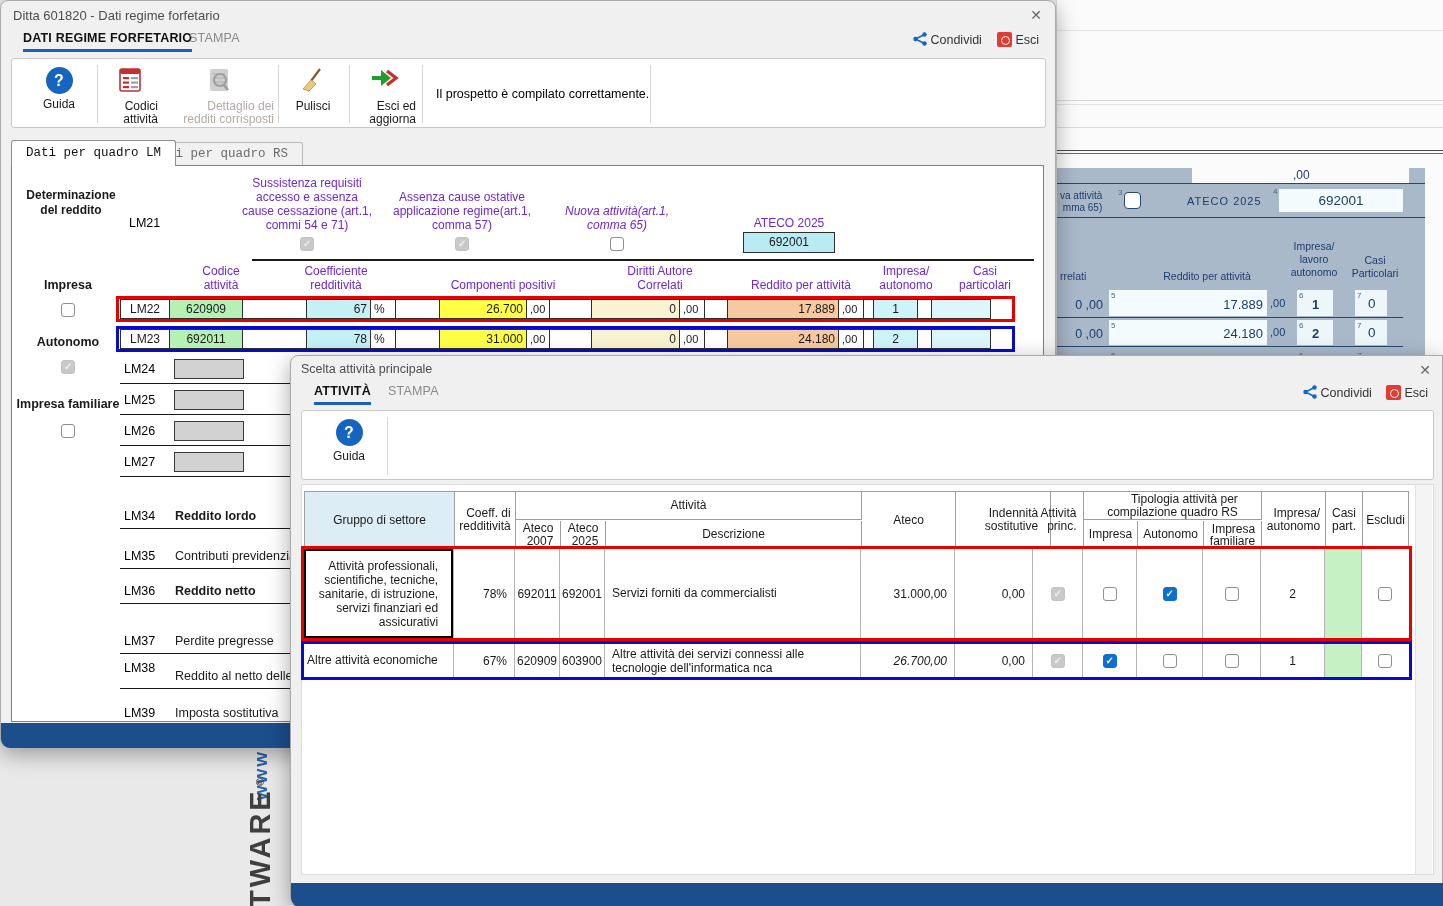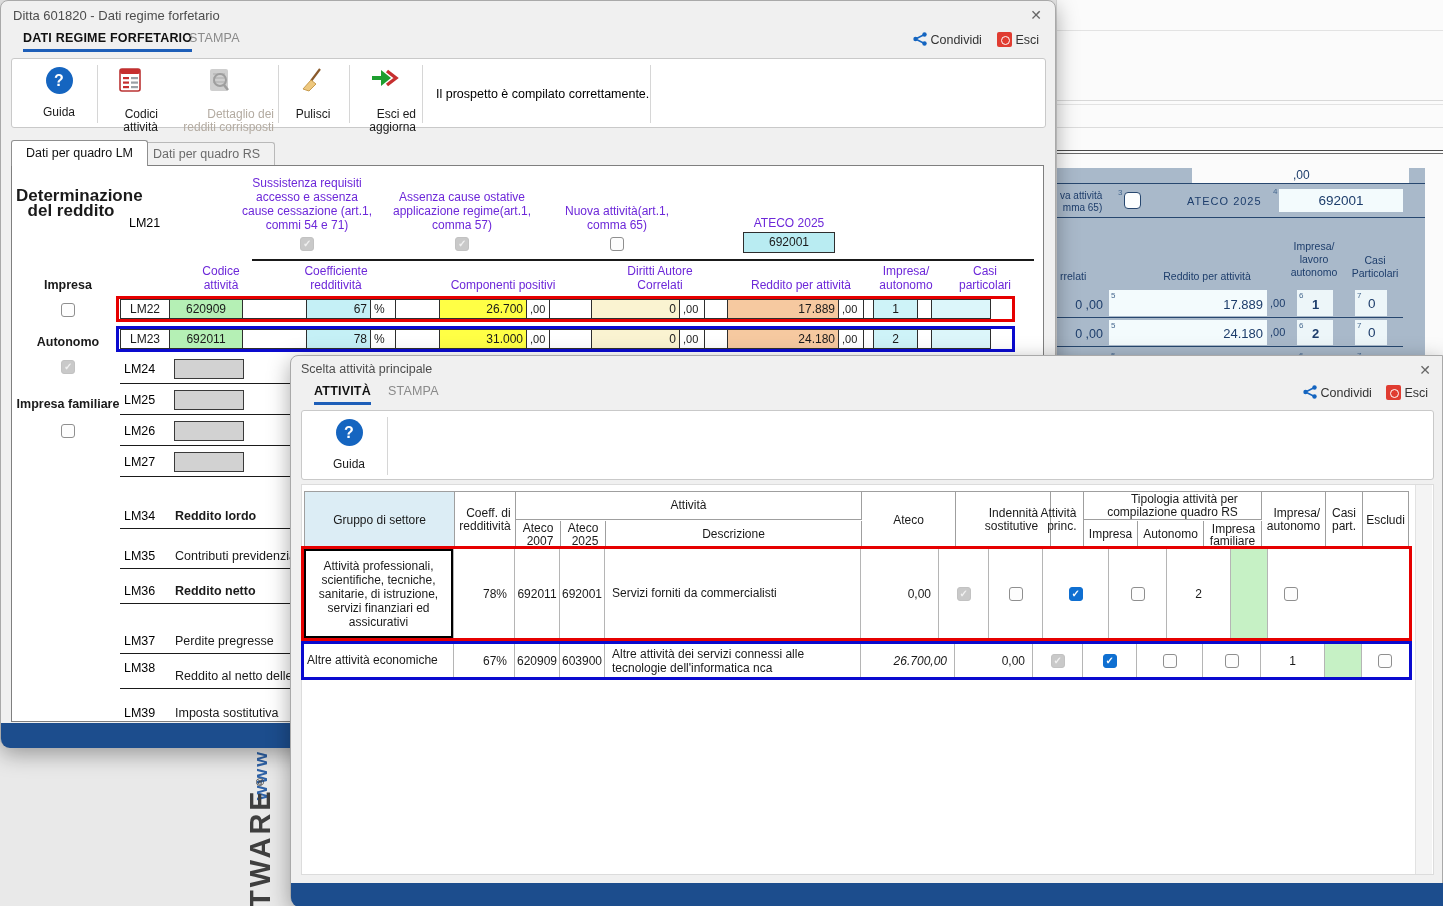--- a/index.html
+++ b/index.html
@@ -13,26 +13,26 @@
 
   
   .win { position:absolute; background:#f0f0f0; border:1px solid #a9a9a9; box-shadow:0 6px 22px rgba(0,0,0,.35); }
   .win-title { position:absolute; left:12px; top:7px; font-size:13px; color:#4d4d4d; }
   .close-x { position:absolute; width:18px; height:18px; color:#666; font-size:14px; text-align:center; line-height:18px; cursor:default; }
   .ribbon-tab { position:absolute; font-size:12.5px; letter-spacing:.2px; }
   .ribbon-tab.active { color:#111; border-bottom:3px solid #1d5eb8; padding-bottom:4px; font-weight:bold; }
   .ribbon-tab.inactive { color:#8a8a8a; }
   .tb-box { position:absolute; background:#fff; border:1px solid #c9c9c9; border-radius:3px; }
   .tb-item { position:absolute; text-align:center; font-size:12px; color:#1a1a1a; }
-  .tb-item .lbl { display:block; margin-top:12px; line-height:13px; }
+  .tb-item .lbl { display:block; margin-top:4px; line-height:13px; }
   .tb-item.disabled { color:#b3aba1; }
   .tb-sep { position:absolute; width:1px; background:#d6d6d6; }
   .statusmsg { position:absolute; font-size:12.5px; color:#000; }
 
-  .subtab { position:absolute; height:26px; line-height:25px; padding:0 14px; font-size:12.5px; border:1px solid #b9b9b9; border-bottom:none; border-radius:3px 3px 0 0; }
+  .subtab { position:absolute; height:26px; line-height:25px; padding:0 14px; font-size:12.5px; border:1px solid #b9b9b9; border-bottom:none; border-radius:3px 3px 0 0;font-family:Liberation Mono, monospace; }
   .subtab.active { background:#fff; color:#111; border-color:#8f8f8f; z-index:2; }
   .subtab.inactive { background:#f1f1f1; color:#6b6b6b; height:24px; line-height:23px; top:141px; }
 
   .panel { position:absolute; background:#fff; border:1px solid #7f7f7f; }
 
   
   .cb { width:14px; height:14px; border:1px solid #8f8f8f; border-radius:3px; background:#fdfdfd; display:inline-block; position:absolute; }
   .cb[data-state="on"] { background:#0f6fd1; border-color:#0f6fd1; }
   .cb[data-state="on"]::after { content:"✓"; color:#fff; font-size:10px; font-weight:bold; position:absolute; left:2px; top:-1px; line-height:14px; }
   .cb[data-state="on-disabled"] { background:#c9c9c9; border-color:#c2c2c2; }
@@ -46,21 +46,21 @@
   .colhdr { position:absolute; font-size:12px; line-height:14px; text-align:center; color:#6d28d9; }
   .grayfld { position:absolute; width:70px; height:20px; background:#d2d2d2; border:1px solid #3a3a3a; }
   .lmcode { position:absolute; font-size:12.5px; color:#000; }
   .sidelbl { position:absolute; font-weight:bold; font-size:12.5px; text-align:center; width:112px; }
 
   
   .thdr { position:absolute; border-top:1px solid #9f9f9f; border-left:1px solid #9f9f9f; background:#fff; }
   .thc { position:absolute; border-right:1px solid #9f9f9f; border-bottom:1px solid #9f9f9f; font-size:12px; line-height:13px; display:flex; align-items:center; justify-content:center; text-align:center; }
   .drow { position:absolute; display:flex; background:#fff; }
   .drow .dc { flex:none; border-right:1px solid #b5b5b5; font-size:12px; position:relative; overflow:hidden; }
-  .dcc { display:flex; align-items:center; justify-content:center; height:100%; text-align:center; line-height:14px; }
+  .dcc { display:flex; align-items:center; justify-content:center; height:100%; line-height:14px; }
   .dcr { display:flex; align-items:center; justify-content:flex-end; height:100%; padding-right:7px; }
   .dcl { display:flex; align-items:center; height:100%; padding-left:7px; text-align:left; line-height:15px; }
   .dc .cb { position:relative; }
 
   
   .guida-ic { width:27px; height:27px; border-radius:50%; background:#1565c0; color:#fff; font-weight:bold; font-size:16px; line-height:27px; text-align:center; margin:0 auto; }
   .share-ic { display:inline-block; vertical-align:-2px; }
   .esci-ic { display:inline-block; width:15px; height:15px; background:#e03c31; border-radius:2px; vertical-align:-3px; position:relative; }
   .esci-ic::after { content:""; position:absolute; left:4px; top:4px; width:7px; height:7px; border:1.5px solid #fff; border-radius:50%; }
   .bluebar { position:absolute; background:#1c4d8d; }
@@ -227,32 +227,32 @@
       <div class="tb-sep" style="left:410px;top:6px;height:58px;"></div>
       <div class="statusmsg" style="left:424px;top:28px;">Il prospetto è compilato correttamente.</div>
       <div class="tb-sep" style="left:638px;top:6px;height:58px;"></div>
     </div>
 
     <div class="subtab active" style="left:10px;top:139px;">Dati per quadro LM</div>
     <div class="subtab inactive" style="left:137px;">Dati per quadro RS</div>
 
     <div class="panel" style="left:10px;top:164px;width:1033px;height:557px;">
 
-      <div class="abs pre ctr" style="left:4px;top:22px;width:110px;font-weight:bold;font-size:17px;line-height:15px;">Determinazione
+      <div class="abs pre ctr" style="left:4px;top:22px;width:110px;font-weight:bold;font-size:12px;line-height:15px;">Determinazione
 del reddito</div>
       <div class="lmcode" style="left:117px;top:50px;">LM21</div>
 
       <div class="colhdr pre" style="left:215px;top:10px;width:160px;">Sussistenza requisiti
 accesso e assenza
 cause cessazione (art.1,
 commi 54 e 71)</div>
       <div class="colhdr pre" style="left:365px;top:24px;width:170px;">Assenza cause ostative
 applicazione regime(art.1,
 comma 57)</div>
-      <div class="colhdr pre" style="left:535px;top:38px;width:140px;">Nuova attività(art.1,
+      <div class="colhdr pre" style="left:535px;top:38px;width:140px;font-style:italic;">Nuova attività(art.1,
 comma 65)</div>
       <div class="colhdr" style="left:727px;top:50px;width:100px;">ATECO 2025</div>
 
       <span class="cb" style="left:288px;top:71px;" data-state="on-disabled"></span>
       <span class="cb" style="left:443px;top:71px;" data-state="on-disabled"></span>
       <span class="cb" style="left:598px;top:71px;" data-state="off"></span>
       <div class="abs ctr" style="left:731px;top:66px;width:92px;height:21px;line-height:19px;background:#b9ecf2;border:1px solid #2e2e2e;">692001</div>
 
       <div class="hline" style="left:240px;top:93px;width:782px;height:2px;"></div>
 
@@ -459,20 +459,23 @@
         </div>
       <div class="dc" style="width:45px;">
           <div class="dcc">692011</div>
         </div>
       <div class="dc" style="width:45px;">
           <div class="dcc">692001</div>
         </div>
       <div class="dc" style="width:256px;">
           <div class="dcl">Servizi forniti da commercialisti</div>
         </div>
+      <div class="dc" style="width:94px;">
+          <div class="dcr">31.000,00</div>
+        </div>
       <div class="dc" style="width:78px;">
           <div class="dcr">0,00</div>
         </div>
       <div class="dc" style="width:50px;">
           <div class="dcc">
             <span class="cb" data-state="on-disabled"></span>
           </div>
         </div>
       <div class="dc" style="width:54px;">
           <div class="dcc">

